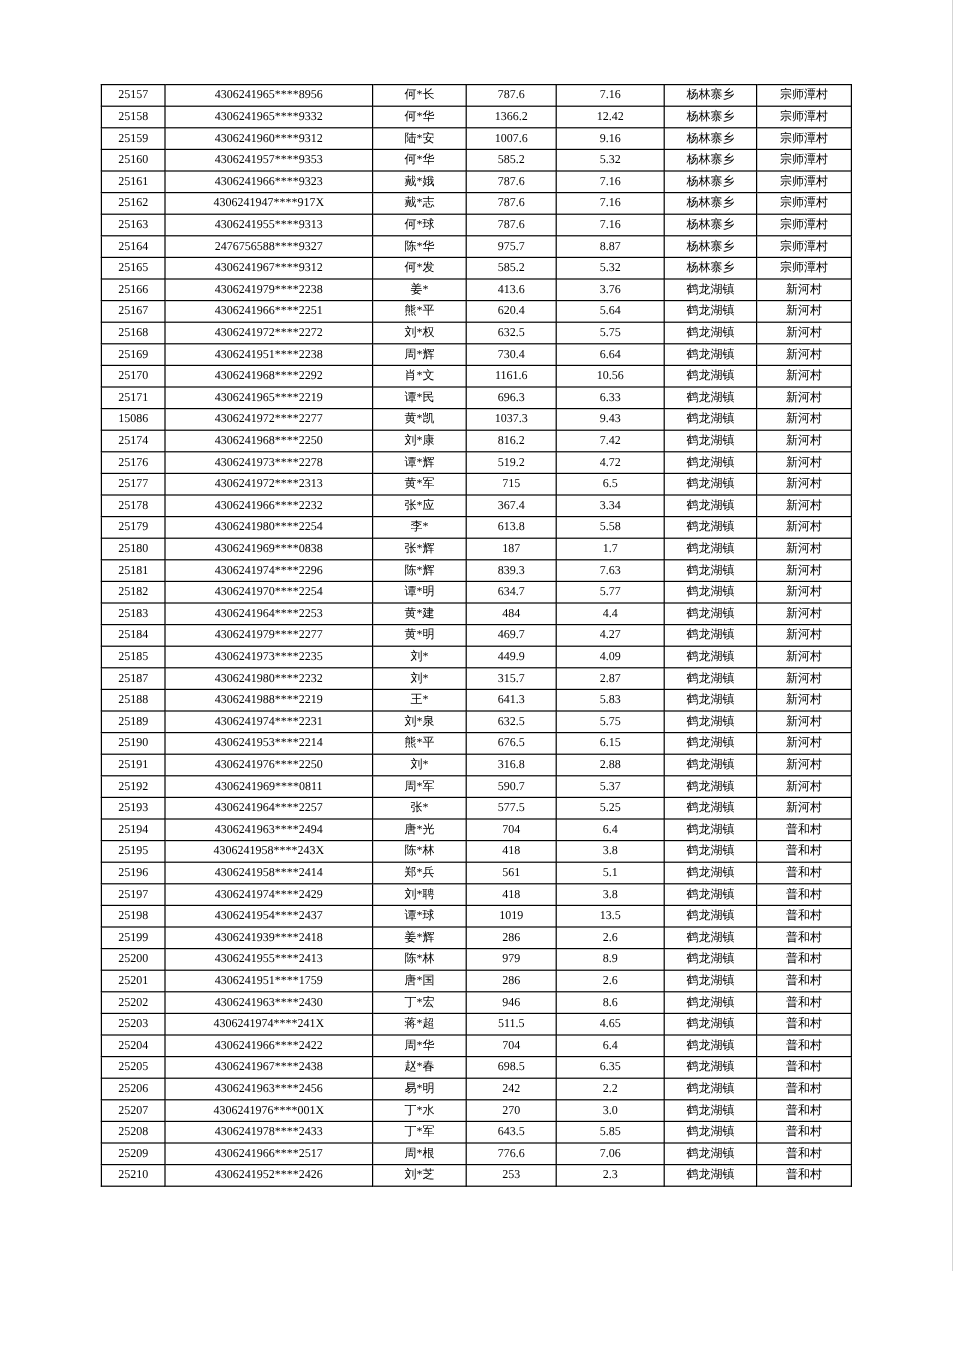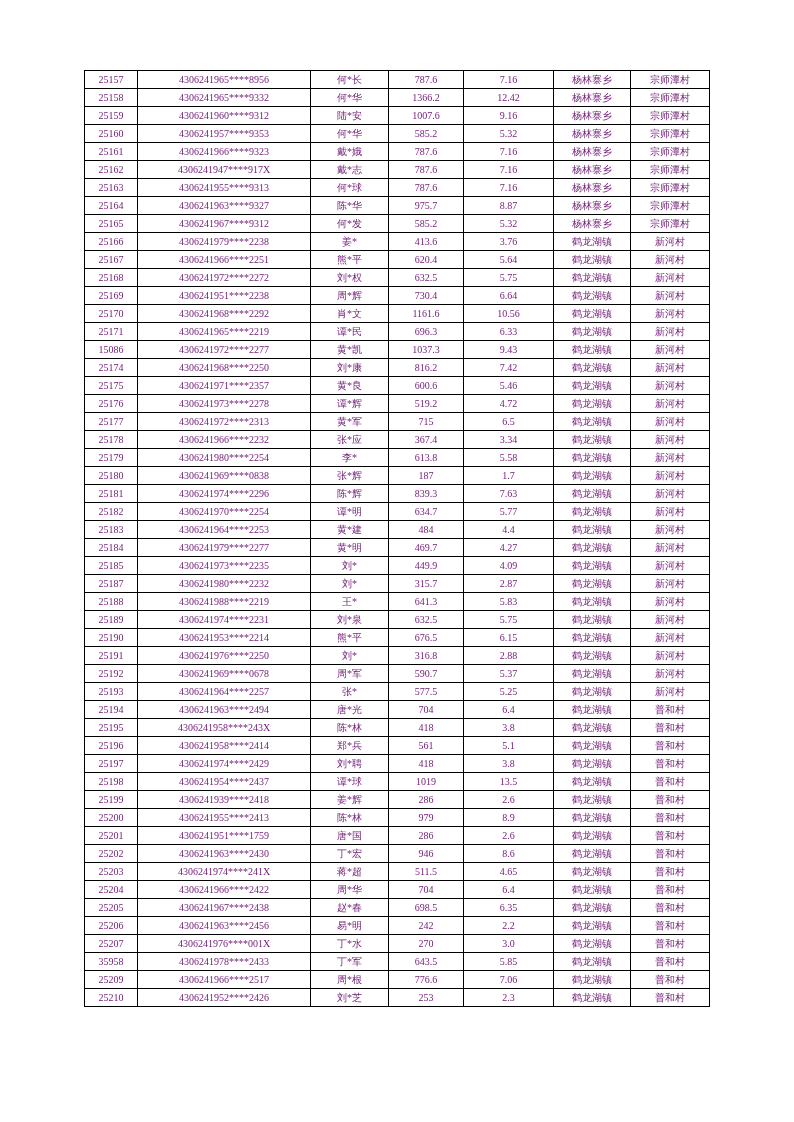--- a/index.html
+++ b/index.html
@@ -3,21 +3,21 @@
 <meta charset="utf-8">
 <style>
   html, body { margin: 0; padding: 0; background: #888; }
   .page {
     width: 794px;
     height: 1122px;
     background: #ffffff;
     position: relative;
     margin: 0 auto;
     font-family: "Liberation Serif", "DejaVu Serif", serif;
-    color: #701a75;
+    color: #000000;
   }
   table.data-table {
     position: absolute;
     left: 84px;
     top: 70px;
     border-collapse: collapse;
     table-layout: fixed;
     width: 625px;
   }
   table.data-table td {
@@ -112,21 +112,21 @@
           <td>25163</td>
           <td>4306241955****9313</td>
           <td>何*球</td>
           <td>787.6</td>
           <td>7.16</td>
           <td>杨林寨乡</td>
           <td>宗师潭村</td>
         </tr>
         <tr>
           <td>25164</td>
-          <td>4306241963****9327</td>
+          <td>2476756588****9327</td>
           <td>陈*华</td>
           <td>975.7</td>
           <td>8.87</td>
           <td>杨林寨乡</td>
           <td>宗师潭村</td>
         </tr>
         <tr>
           <td>25165</td>
           <td>4306241967****9312</td>
           <td>何*发</td>
@@ -201,29 +201,20 @@
         <tr>
           <td>25174</td>
           <td>4306241968****2250</td>
           <td>刘*康</td>
           <td>816.2</td>
           <td>7.42</td>
           <td>鹤龙湖镇</td>
           <td>新河村</td>
         </tr>
         <tr>
-          <td>25175</td>
-          <td>4306241971****2357</td>
-          <td>黄*良</td>
-          <td>600.6</td>
-          <td>5.46</td>
-          <td>鹤龙湖镇</td>
-          <td>新河村</td>
-        </tr>
-        <tr>
           <td>25176</td>
           <td>4306241973****2278</td>
           <td>谭*辉</td>
           <td>519.2</td>
           <td>4.72</td>
           <td>鹤龙湖镇</td>
           <td>新河村</td>
         </tr>
         <tr>
           <td>25177</td>
@@ -346,21 +337,21 @@
           <td>25191</td>
           <td>4306241976****2250</td>
           <td>刘*</td>
           <td>316.8</td>
           <td>2.88</td>
           <td>鹤龙湖镇</td>
           <td>新河村</td>
         </tr>
         <tr>
           <td>25192</td>
-          <td>4306241969****0678</td>
+          <td>4306241969****0811</td>
           <td>周*军</td>
           <td>590.7</td>
           <td>5.37</td>
           <td>鹤龙湖镇</td>
           <td>新河村</td>
         </tr>
         <tr>
           <td>25193</td>
           <td>4306241964****2257</td>
           <td>张*</td>
@@ -489,21 +480,21 @@
         <tr>
           <td>25207</td>
           <td>4306241976****001X</td>
           <td>丁*水</td>
           <td>270</td>
           <td>3.0</td>
           <td>鹤龙湖镇</td>
           <td>普和村</td>
         </tr>
         <tr>
-          <td>35958</td>
+          <td>25208</td>
           <td>4306241978****2433</td>
           <td>丁*军</td>
           <td>643.5</td>
           <td>5.85</td>
           <td>鹤龙湖镇</td>
           <td>普和村</td>
         </tr>
         <tr>
           <td>25209</td>
           <td>4306241966****2517</td>

